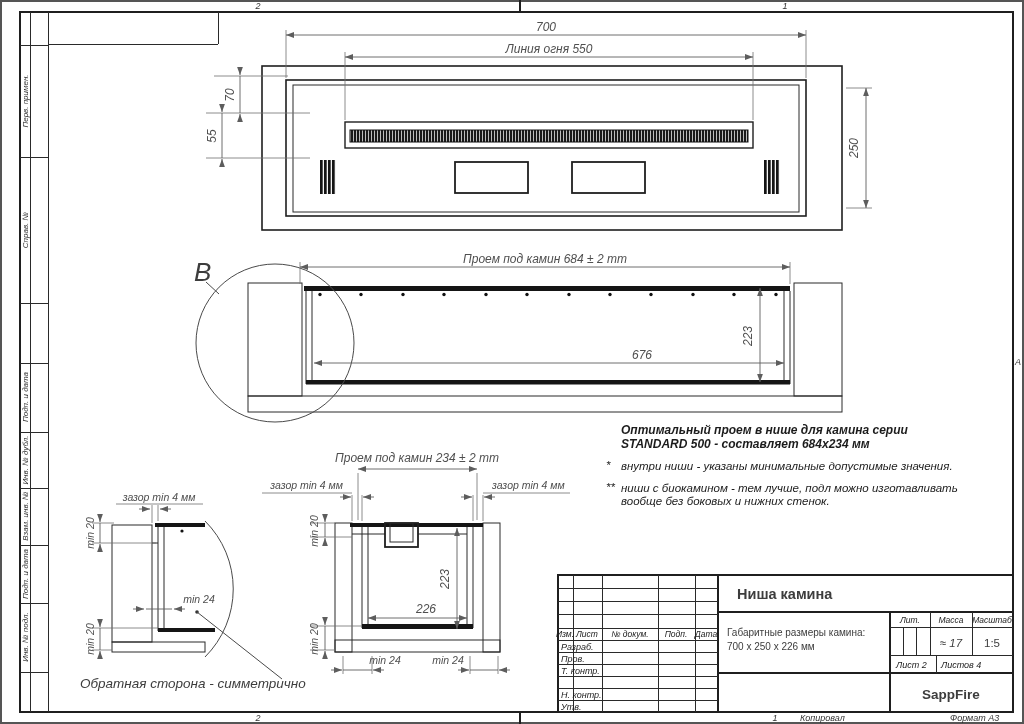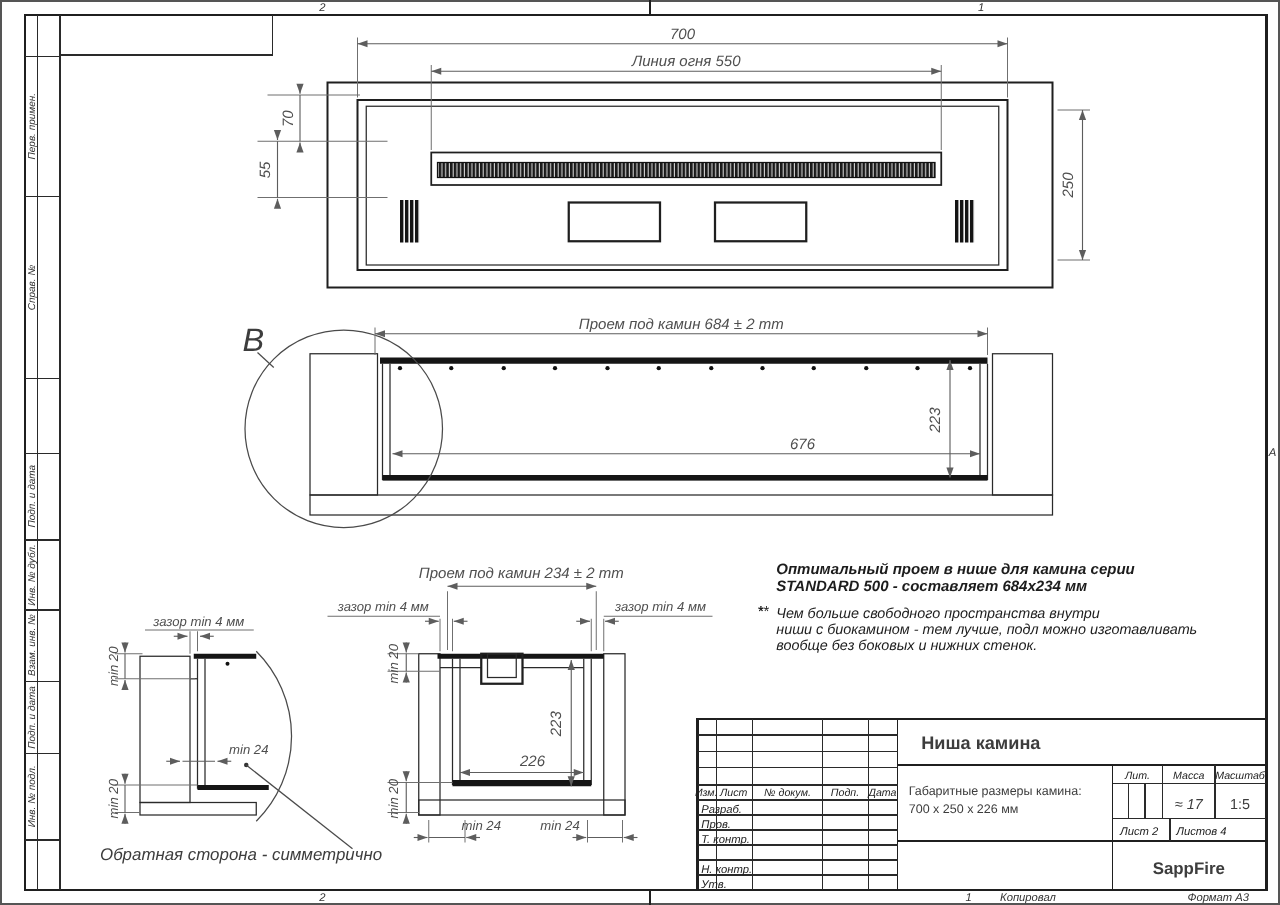--- a/index.html
+++ b/index.html
@@ -13,21 +13,21 @@
   .dl{stroke:#5d5d5d;stroke-width:0.9;fill:none;}
   .ext{stroke:#6f6f6f;stroke-width:0.8;fill:none;}
   .dimtxt{font-size:12px;fill:#4f4f4f;}
   .dimsm{font-size:10.5px;fill:#4f4f4f;}
   .mid{text-anchor:middle;}
   .stamp-lbl{font-size:8px;fill:#333;text-anchor:middle;}
   .tb{font-size:9px;fill:#222;}
   .tbh{font-size:8.5px;fill:#222;text-anchor:middle;}
   .up{font-style:normal;}
   .zone{font-size:9px;fill:#333;}
-  .notes{position:absolute;left:606px;top:449px;width:400px;color:#1c1c1c;}
+  .notes{position:absolute;left:606px;top:424px;width:400px;color:#1c1c1c;}
   .notes .head{font-style:italic;font-weight:bold;font-size:12px;line-height:13.5px;margin-left:15px;}
   .note{position:relative;padding-left:15px;margin-top:9px;font-style:italic;font-size:11.5px;line-height:13px;}
   .note .mk{position:absolute;left:0;top:-1px;font-style:italic;}
 </style>
 </head>
 <body>
 
 <div class="sheet">
 
 <svg width="1024" height="724" viewBox="0 0 1024 724">
@@ -334,22 +334,22 @@
     <text class="tb" x="941" y="668">Листов 4</text>
     <text class="mid up" x="951" y="699" font-size="13.5" font-weight="bold" fill="#111">SappFire</text>
   </g>
 </svg>
 
 <div class="notes">
   <div class="head">Оптимальный проем в нише для камина серии</div>
   <div class="head">STANDARD 500 - составляет 684x234 мм</div>
   <div class="note">
     <span class="mk">*</span>
+    <div>внутри ниши -  указаны минимальные допустимые  значения.</div>
   </div>
   <div class="note">
     <span class="mk">**</span>
-    <div>Чем больше свободного пространства внутри</div>
     <div>ниши  с биокамином - тем лучше, подл можно изготавливать</div>
     <div>вообще без боковых и нижних стенок.</div>
   </div>
 </div>
 
 </div>
 
 </body></html>

